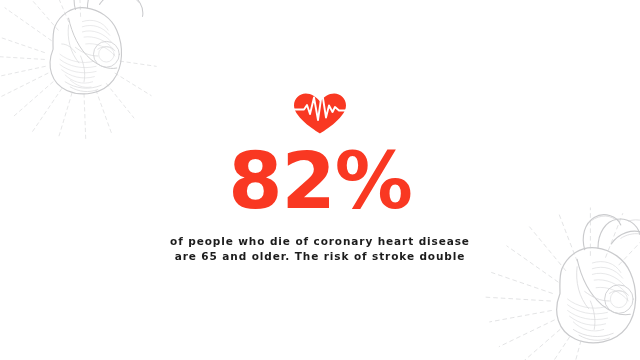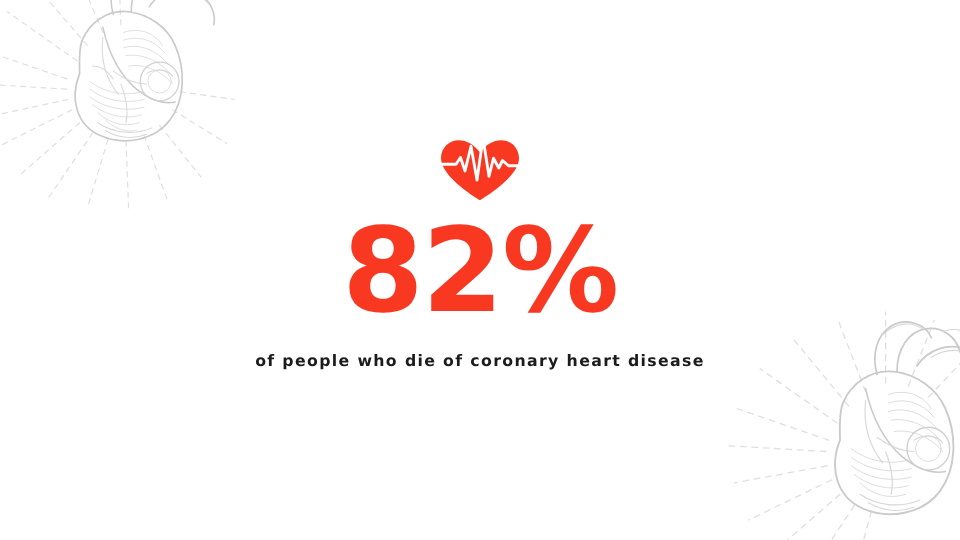--- a/index.html
+++ b/index.html
@@ -218,15 +218,16 @@
                C57.6 5.5 63 10.6 63 17.5
                C63 30.5 37 45.5 37 45.5 Z" fill="#f93822"></path>
       <polyline points="2,21.5 21,21.5 24,17 27,26 31,9.5 35,32 39,4 43,29.5 46,17.5 49.5,24 52,19 56,22.5 72,22.5" fill="none" stroke="#ffffff" stroke-width="1.9" stroke-linejoin="round" stroke-linecap="round"></polyline>
     </svg>
   </div>
 
   <div id="stat-number">82%</div>
 
   <div id="stat-description">
     <div class="line">of people who die of coronary heart disease</div>
+    <div class="line">are 65 and older. The risk of stroke double</div>
   </div>
 
 </div>
 
 </body></html>

